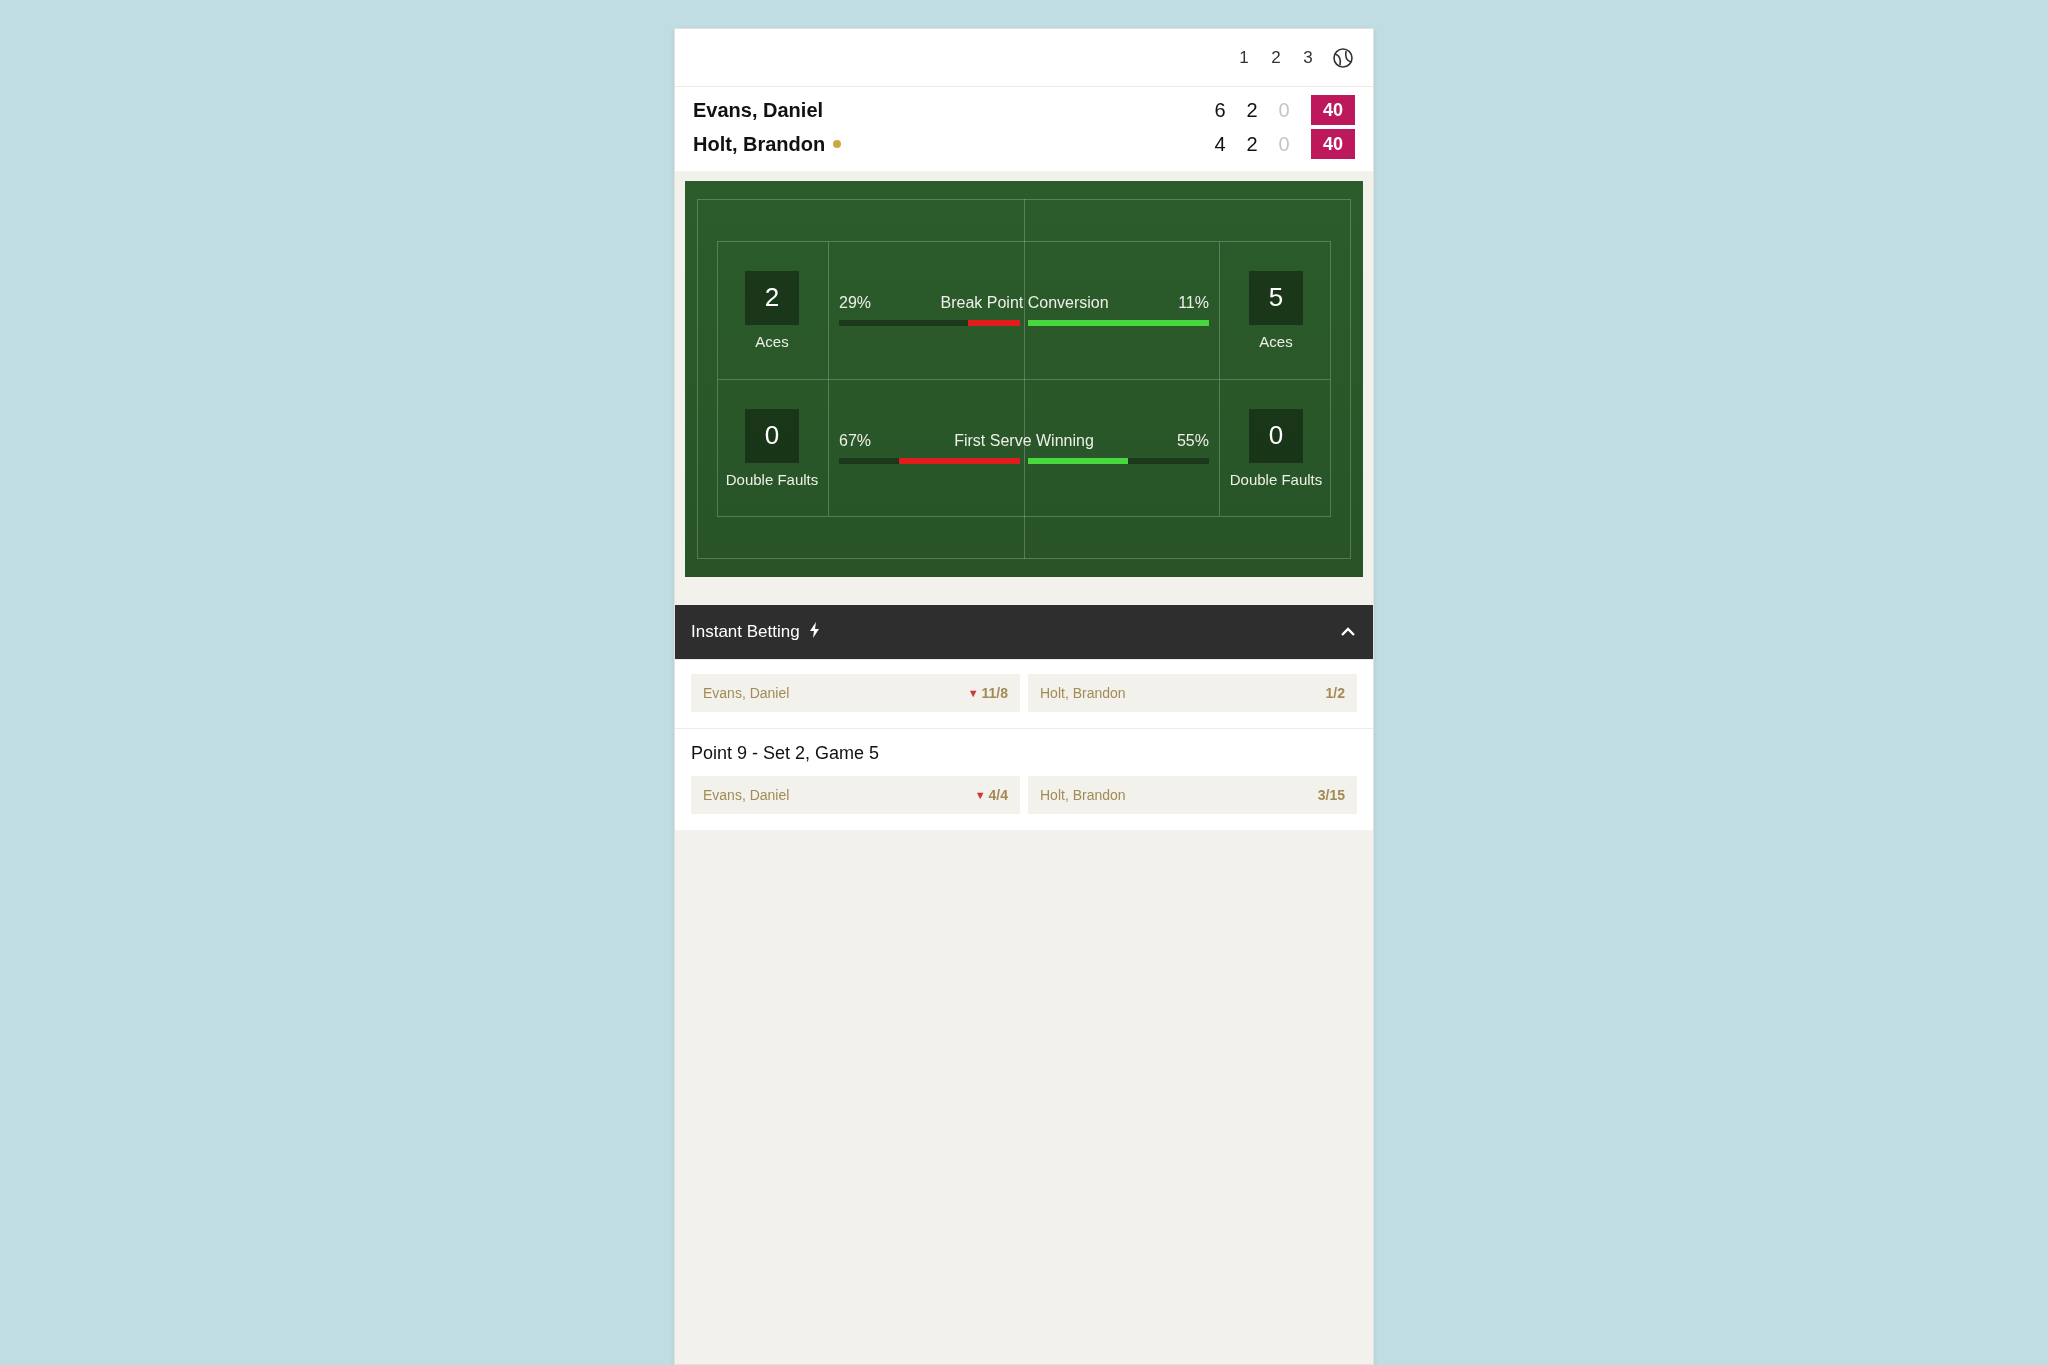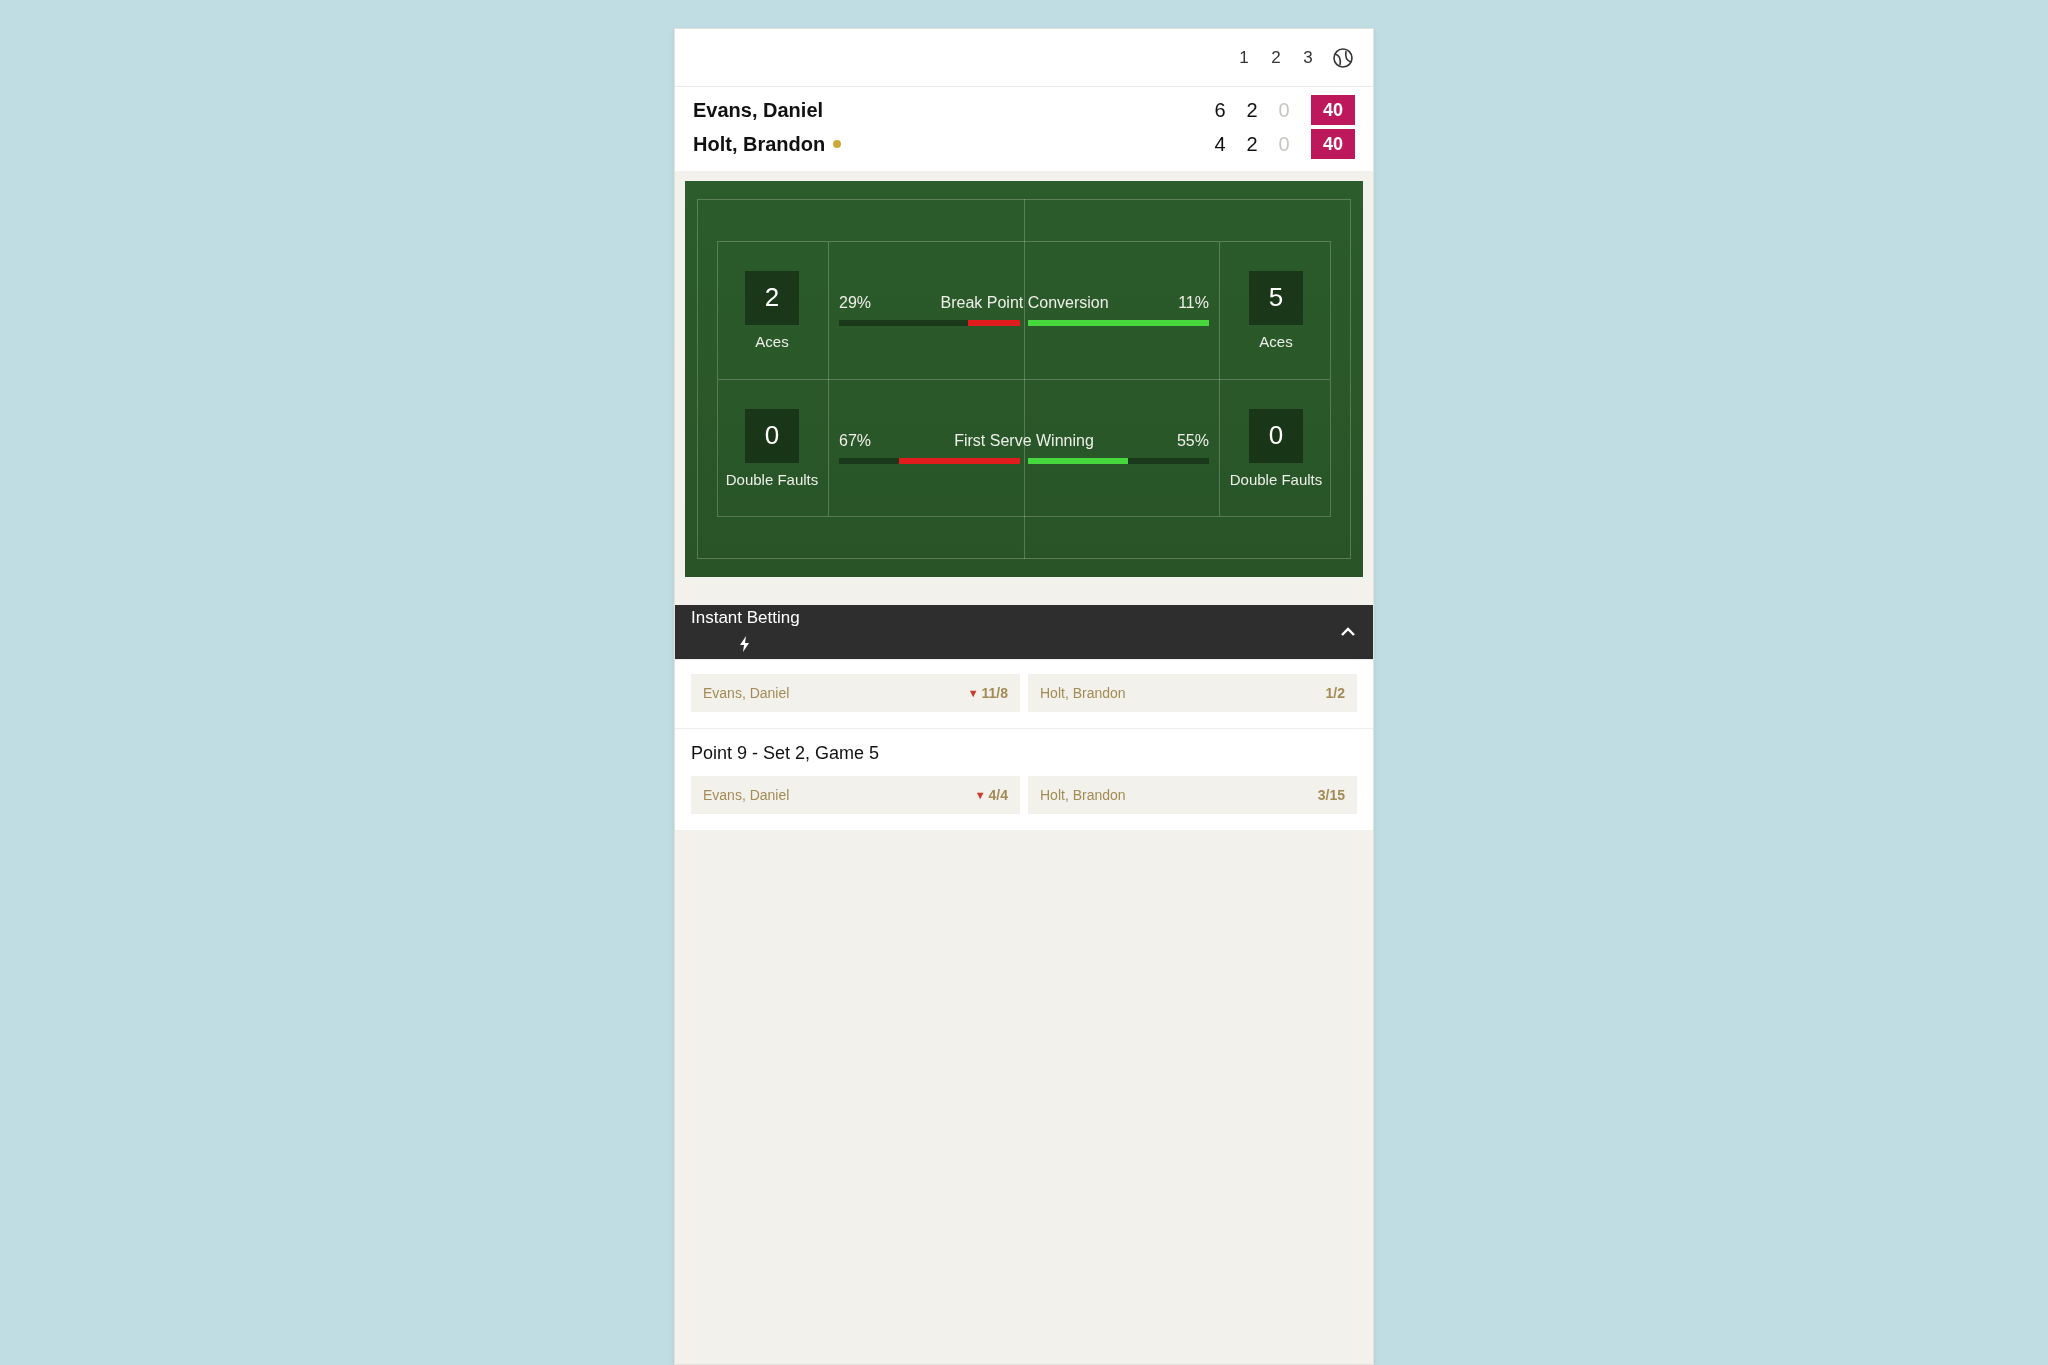--- a/index.html
+++ b/index.html
@@ -197,21 +197,21 @@
   .betting-header {
     background:#2e2e2e;
     color:#fff;
     height:54px;
     display:flex;
     align-items:center;
     padding:0 16px;
     font-size:17px;
     justify-content:space-between;
   }
-  .betting-header .left { display:flex; align-items:center; gap:8px;flex-direction:column; }
+  .betting-header .left { display:flex; align-items:center; gap:8px; }
   .betting-header .chevron svg { display:block; }
 
   .bet-block {
     border-top:1px solid #ececec;
     padding: 14px 16px 16px 16px;
   }
   .bet-title {
     font-size:18px;
     color:#111;
     margin-bottom:12px;

